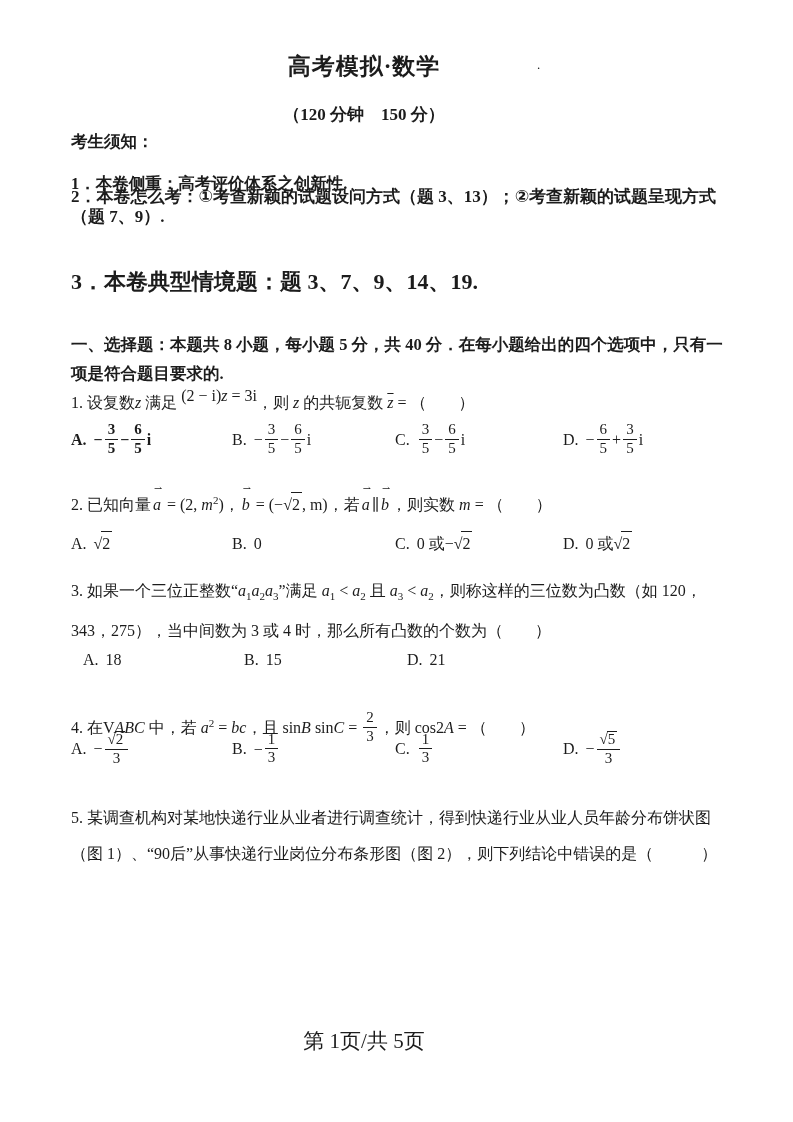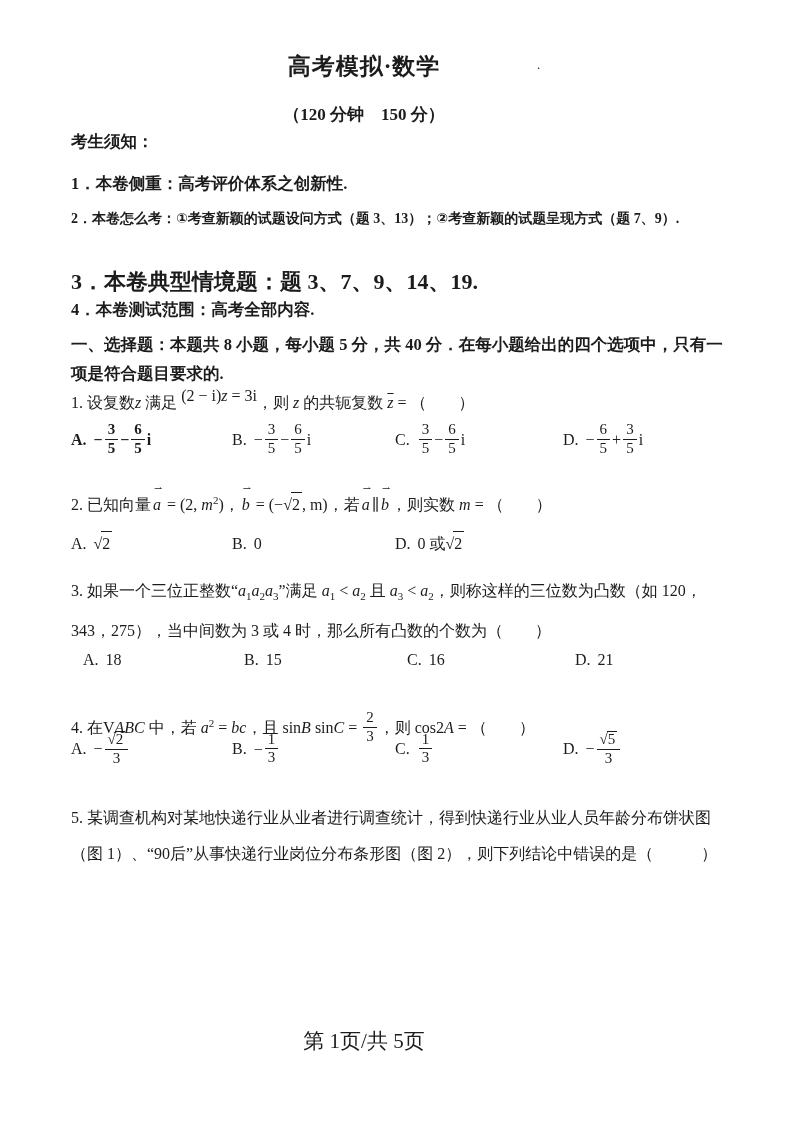--- a/index.html
+++ b/index.html
@@ -12,21 +12,21 @@
     overflow:hidden;
   }
   .abs{position:absolute;left:71px;width:654px;font-size:16px;line-height:1.45;}
   .center{left:0;width:728px;text-align:center;}
   .bold{font-weight:bold;}
   .title{top:50px;font-size:23px;letter-spacing:1px;}
   .stray{position:absolute;left:537px;top:57px;font-size:13px;}
   .subtitle{top:103px;font-size:17px;}
   .notice-heading{top:130px;font-size:16.5px;}
   .item1{top:172px;font-size:16.5px;}
-  .item2{top:203px;font-size:14px;line-height:32px;}
+  .item2{top:187px;font-size:17px;line-height:20px;}
   .item3{top:266px;font-size:22px;}
   .item4{top:298px;font-size:16.5px;}
   .sec{top:330px;font-size:16.5px;line-height:29px;}
   .q1s{top:391px;}
   .q1o{top:424px;}
   .q2s{top:492px;}
   .q2o{top:531px;}
   .q3s{top:571px;line-height:40px;}
   .q3o{top:648px;margin-left:12px;}
   .q4s{top:712px;}
@@ -59,47 +59,46 @@
 <div class="page">
 
   <div class="abs center bold title">高考模拟·数学</div>
   <span class="stray">.</span>
   <div class="abs center bold subtitle">（120 分钟　150 分）</div>
 
   <div class="abs bold notice-heading">考生须知：</div>
   <div class="abs bold item1">1．本卷侧重：高考评价体系之创新性.</div>
   <div class="abs bold item2">2．本卷怎么考：①考查新颖的试题设问方式（题 3、13）；②考查新颖的试题呈现方式（题 7、9）.</div>
   <div class="abs bold item3">3．本卷典型情境题：题 3、7、9、14、19.</div>
-  <div class="abs bold item4">4．本卷测试范围：高考全部内容.</div>
 
   <div class="abs bold sec">一、选择题：本题共 8 小题，每小题 5 分，共 40 分．在每小题给出的四个选项中，只有一项是符合题目要求的.</div>
 
   <div class="abs q1s"><span>1. 设复数</span><i>z</i><span> 满足 </span><span class="raised"><span>(2 − i)</span><i>z</i><span> = 3i</span></span><span>，则 </span><i>z</i><span> 的共轭复数 </span><i class="olbar">z</i><span> = （　　）</span></div>
 
   <div class="abs opts q1o">
     <div class="opt bold"><span class="olabel">A.</span><span>−</span><span class="frac"><span class="num">3</span><span class="den">5</span></span><span>−</span><span class="frac"><span class="num">6</span><span class="den">5</span></span><span>i</span></div>
     <div class="opt"><span class="olabel">B.</span><span>−</span><span class="frac"><span class="num">3</span><span class="den">5</span></span><span>−</span><span class="frac"><span class="num">6</span><span class="den">5</span></span><span>i</span></div>
     <div class="opt"><span class="olabel">C.</span><span></span><span class="frac"><span class="num">3</span><span class="den">5</span></span><span>−</span><span class="frac"><span class="num">6</span><span class="den">5</span></span><span>i</span></div>
     <div class="opt"><span class="olabel">D.</span><span>−</span><span class="frac"><span class="num">6</span><span class="den">5</span></span><span>+</span><span class="frac"><span class="num">3</span><span class="den">5</span></span><span>i</span></div>
   </div>
 
   <div class="abs q2s"><span>2. 已知向量</span><span class="vec"><span class="arr">⇀</span><i>a</i></span><span> = (2, </span><i>m</i><sup>2</sup><span>)，</span><span class="vec"><span class="arr">⇀</span><i>b</i></span><span> = (−</span><span class="sqrt"><span class="rt">√</span><span class="rad">2</span></span><span>, m)，若</span><span class="vec"><span class="arr">⇀</span><i>a</i></span><span>∥</span><span class="vec"><span class="arr">⇀</span><i>b</i></span><span>，则实数 </span><i>m</i><span> = （　　）</span></div>
 
   <div class="abs opts q2o">
     <div class="opt"><span class="olabel">A.</span><span></span><span class="sqrt"><span class="rt">√</span><span class="rad">2</span></span></div>
     <div class="opt"><span class="olabel">B.</span><span>0</span></div>
+    <div class="opt"><span class="olabel">C.</span><span>0 或−</span><span class="sqrt"><span class="rt">√</span><span class="rad">2</span></span></div>
     <div class="opt"><span class="olabel">D.</span><span>0 或</span><span class="sqrt"><span class="rt">√</span><span class="rad">2</span></span></div>
   </div>
 
   <div class="abs q3s"><span>3. 如果一个三位正整数“</span><i>a</i><sub>1</sub><i>a</i><sub>2</sub><i>a</i><sub>3</sub><span>”满足 </span><i>a</i><sub>1</sub><span> &lt; </span><i>a</i><sub>2</sub><span> 且 </span><i>a</i><sub>3</sub><span> &lt; </span><i>a</i><sub>2</sub><span>，则称这样的三位数为凸数（如 120，343，275），当中间数为 3 或 4 时，那么所有凸数的个数为（　　）</span></div>
 
   <div class="abs opts q3o">
     <div class="opt"><span class="olabel">A.</span><span>18</span></div>
     <div class="opt"><span class="olabel">B.</span><span>15</span></div>
-    <div class="opt"><span class="olabel">C.</span><span>16</span></div>
     <div class="opt"><span class="olabel">D.</span><span>21</span></div>
   </div>
 
   <div class="abs q4s"><span>4. 在</span><span>V</span><i>ABC</i><span> 中，若 </span><i>a</i><sup>2</sup><span> = </span><i>bc</i><span>，且 sin</span><i>B</i><span> sin</span><i>C</i><span> = </span><span class="frac"><span class="num">2</span><span class="den">3</span></span><span>，则 cos2</span><i>A</i><span> = （　　）</span></div>
 
   <div class="abs opts q4o">
     <div class="opt"><span class="olabel">A.</span><span>−</span><span class="frac"><span class="num"><span class="sqrt"><span class="rt">√</span><span class="rad">2</span></span></span><span class="den">3</span></span></div>
     <div class="opt"><span class="olabel">B.</span><span>−</span><span class="frac"><span class="num">1</span><span class="den">3</span></span></div>
     <div class="opt"><span class="olabel">C.</span><span></span><span class="frac"><span class="num">1</span><span class="den">3</span></span></div>
     <div class="opt"><span class="olabel">D.</span><span>−</span><span class="frac"><span class="num"><span class="sqrt"><span class="rt">√</span><span class="rad">5</span></span></span><span class="den">3</span></span></div>

